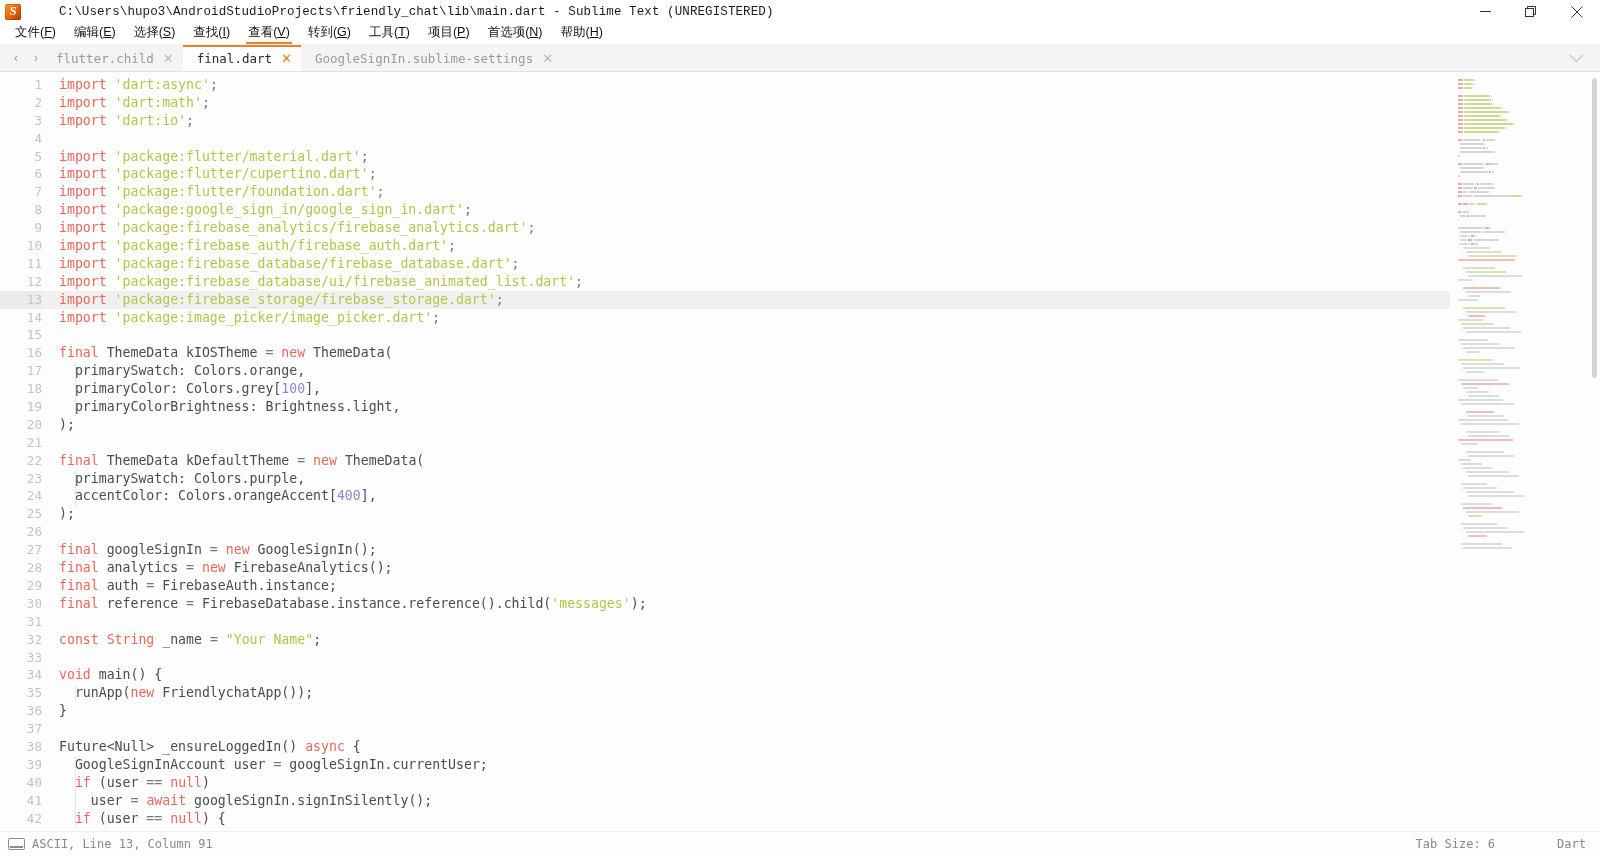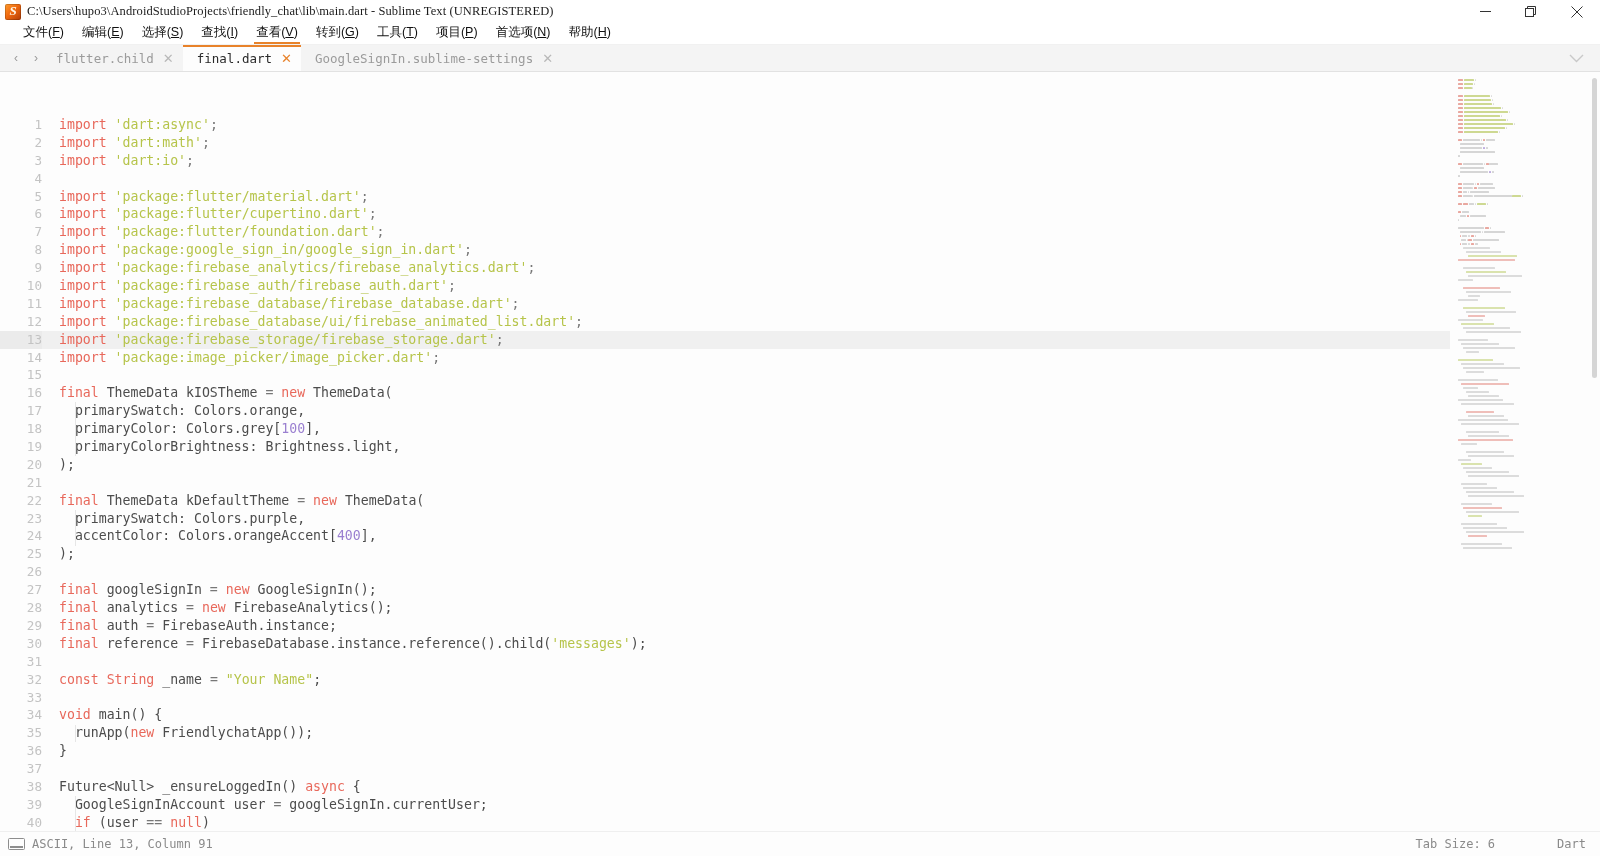--- a/index.html
+++ b/index.html
@@ -35,40 +35,41 @@
   .app-icon::after {
     content: "S";
     position: absolute; left: 0; top: -1px; width: 16px;
     text-align: center;
     font-family: "Liberation Serif", serif;
     font-weight: bold; font-style: italic;
     font-size: 13px; color: #fff7e8;
   }
   .title-text {
     font-size: 12.5px; color: #1b1b1b;
-    font-family: Liberation Serif, serif;
+    font-family: Liberation Mono, monospace;
     white-space: nowrap;
     letter-spacing: .1px;
+    margin-left: 32px;
   }
   .winbtns {
     position: absolute; right: 0; top: 0;
     height: 23px; display: flex;
   }
   .winbtn {
     width: 46px; height: 23px;
     display: flex; align-items: center; justify-content: center;
   }
   .winbtn svg { display: block; }
 
   
   .menubar {
     height: 21px;
     background: #ffffff;
     display: flex; align-items: flex-end;
-    padding-left: 14px;
+    padding-left: 6px;
     flex: 0 0 auto;
     border-bottom: 1px solid #f1f1f1;
   }
   .menu-item {
     font-size: 12.5px;
     color: #111111;
     padding: 0 9px 2px 9px;
     height: 19px;
     line-height: 19px;
     white-space: nowrap;
@@ -142,21 +143,20 @@
     flex: 1 1 auto;
     position: relative;
     background: #fdfdfd;
     display: flex;
     overflow: hidden;
   }
   .codearea {
     position: relative;
     flex: 1 1 auto;
     overflow: hidden;
-    margin-top: 40px;
   }
   .code {
     position: absolute;
     top: 4px; left: 0; right: 0;
     font-family: "DejaVu Sans Mono", monospace;
     font-size: 13.2px;
     line-height: 17.9px;
     white-space: pre;
   }
   .cl { display: block; height: 17.9px; position: relative; }

